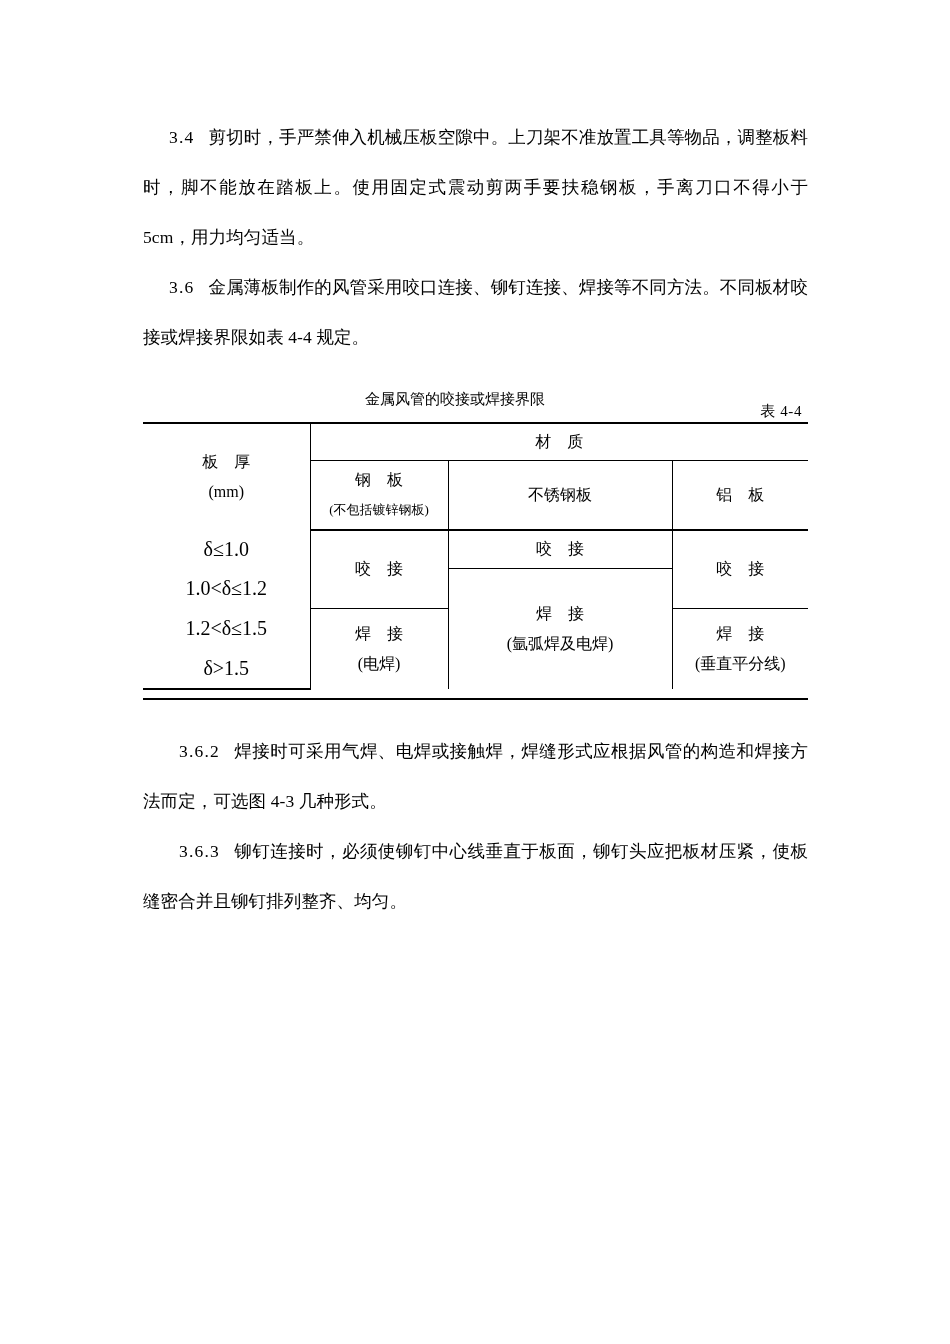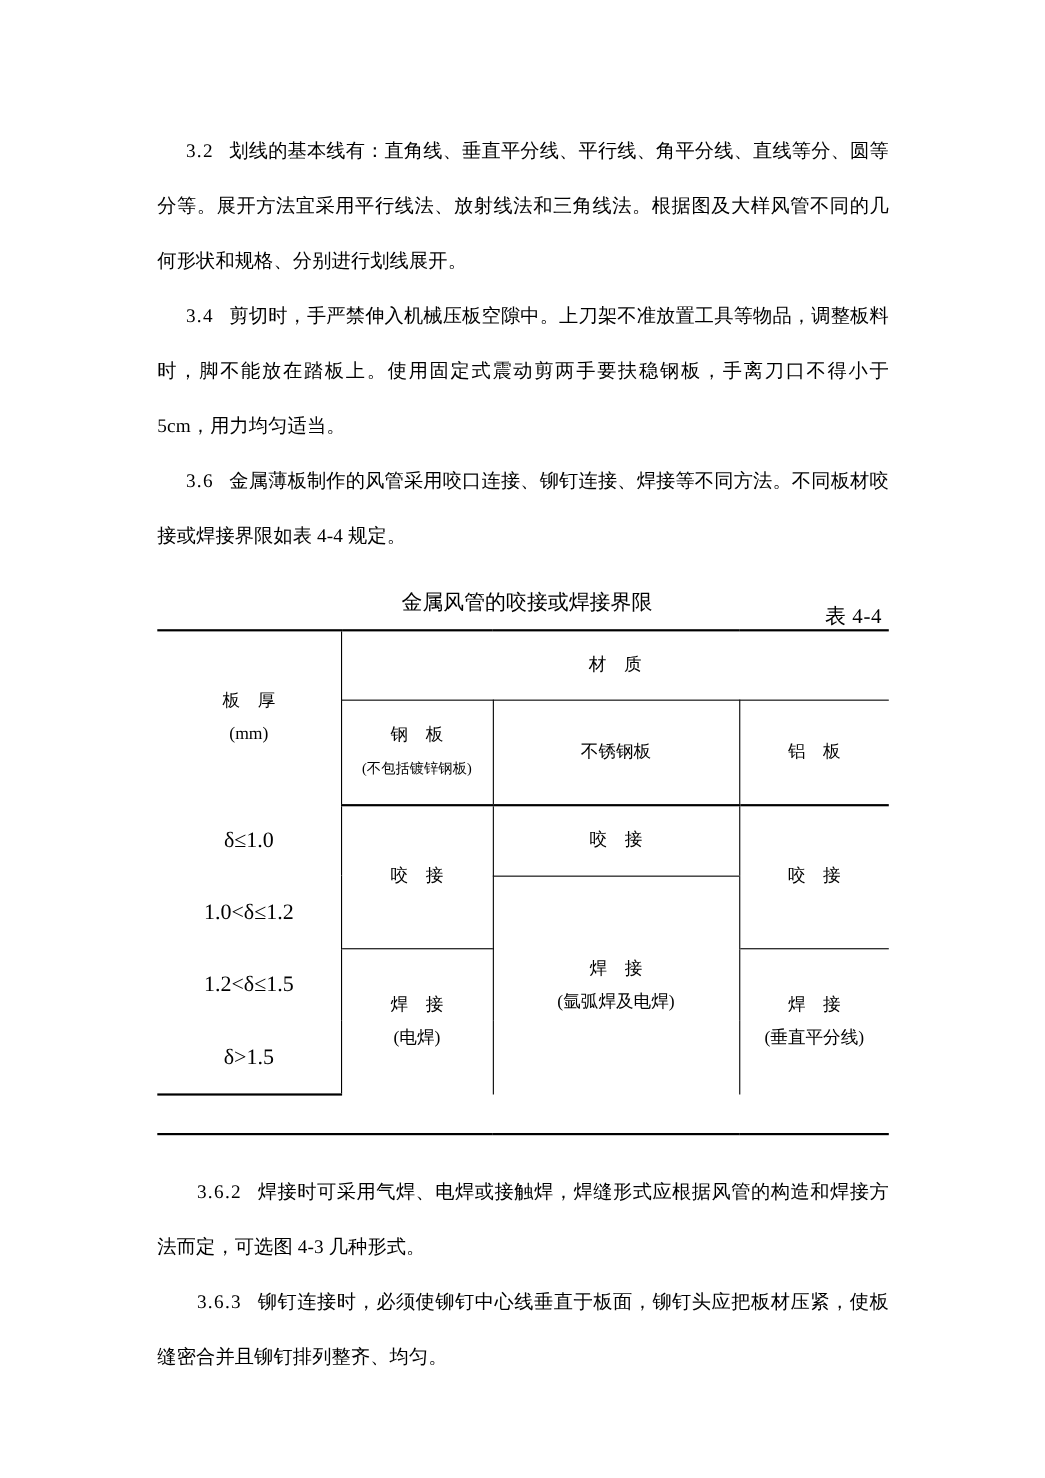--- a/index.html
+++ b/index.html
@@ -38,21 +38,21 @@
   .para .num {
     letter-spacing: 1.2px;
   }
   .para .gap-sm { display: inline-block; width: 14px; }
   .para .indent { display: inline-block; width: 26px; }
   .para .indent-wide { display: inline-block; width: 36px; }
 
   
   .table-caption {
     position: relative;
-    font-size: 19px;
+    font-size: 15px;
     line-height: 46px;
     height: 46px;
     margin-top: 14px;
   }
   .table-caption .cap-title {
     position: absolute;
     left: 222px;
     top: 0;
     white-space: nowrap;
   }
@@ -65,21 +65,21 @@
   }
 
   
   table.spec {
     border-collapse: collapse;
     width: 665px;
     table-layout: fixed;
     font-size: 16px;
   }
   table.spec td {
-    padding: 17px;
+    padding: 4px;
     text-align: center;
     vertical-align: middle;
     line-height: 28px;
     border: 0;
   }
   
   .rule-top  { border-top: 2.6px solid #000 !important; }
   .rule-bot  { border-bottom: 2.6px solid #000 !important; }
   .rule-mid  { border-bottom: 2.2px solid #000 !important; }
   
@@ -90,21 +90,20 @@
   .sub { display: block; line-height: 30px; }
   .thin-txt { font-size: 13px; }
   .num-cell { font-size: 20px; line-height: 30px; }
 </style>
 </head>
 <body>
 
 <div class="page">
   <div class="content">
 
-    <p class="para"><span class="indent"></span><span class="num">3.2</span><span class="gap-sm"></span><span>划线的基本线有：直角线、垂直平分线、平行线、角平分线、直线等分、圆等分等。展开方法宜采用平行线法、放射线法和三角线法。根据图及大样风管不同的几何形状和规格、分别进行划线展开。</span></p>
 
 
     <p class="para"><span class="indent"></span><span class="num">3.4</span><span class="gap-sm"></span><span>剪切时，手严禁伸入机械压板空隙中。上刀架不准放置工具等物品，调整板料时，脚不能放在踏板上。使用固定式震动剪两手要扶稳钢板，手离刀口不得小于 5cm，用力均匀适当。</span></p>
 
 
     <p class="para"><span class="indent"></span><span class="num">3.6</span><span class="gap-sm"></span><span>金属薄板制作的风管采用咬口连接、铆钉连接、焊接等不同方法。不同板材咬接或焊接界限如表 4-4 规定。</span></p>
 
     <div class="table-caption">
       <span class="cap-title">金属风管的咬接或焊接界限</span>
       <span class="cap-no">表 4-4</span>

